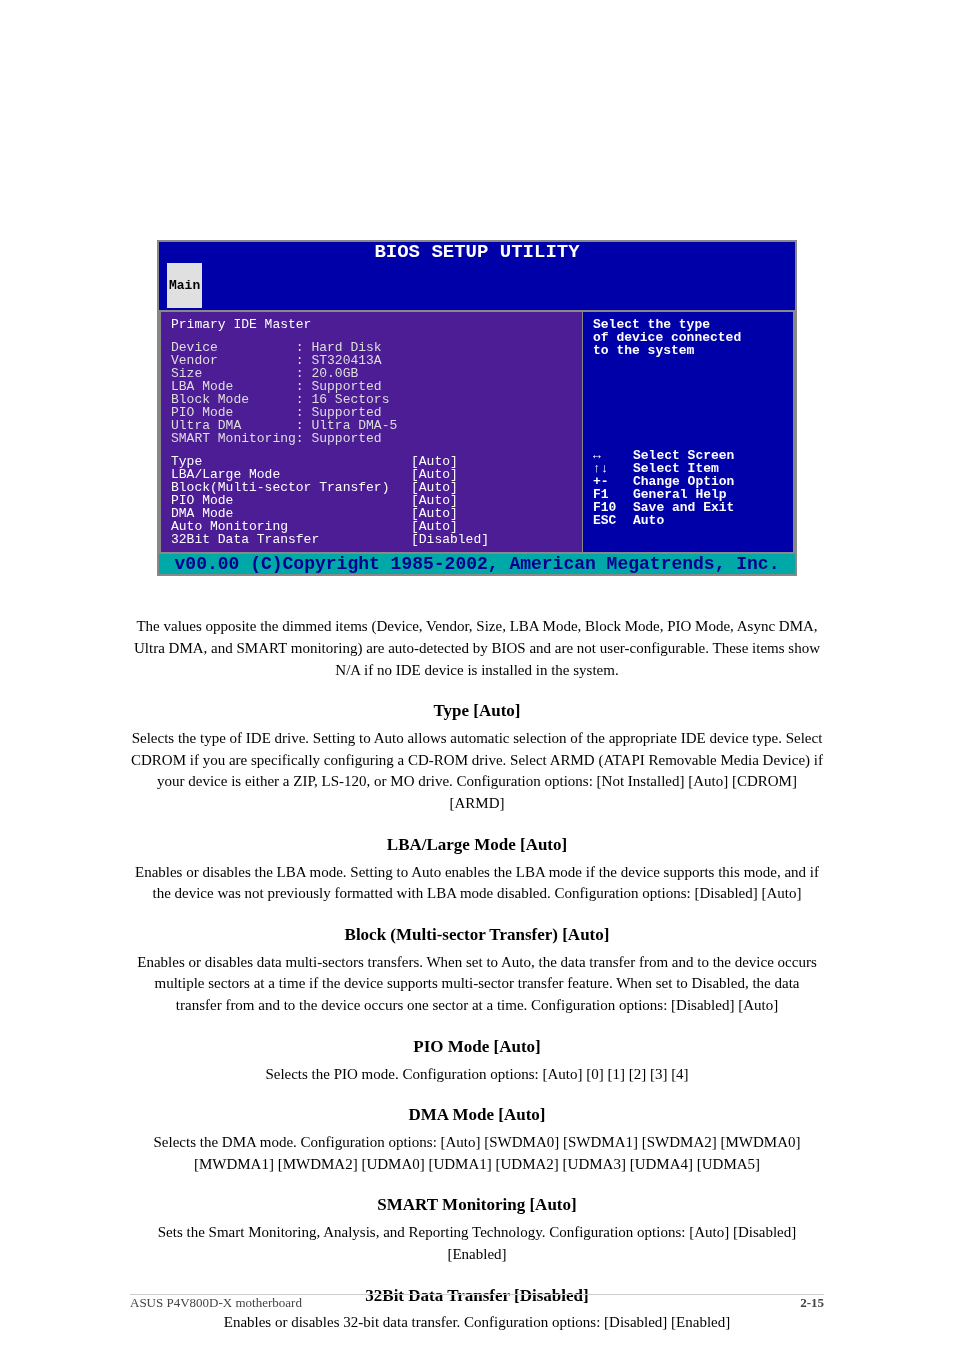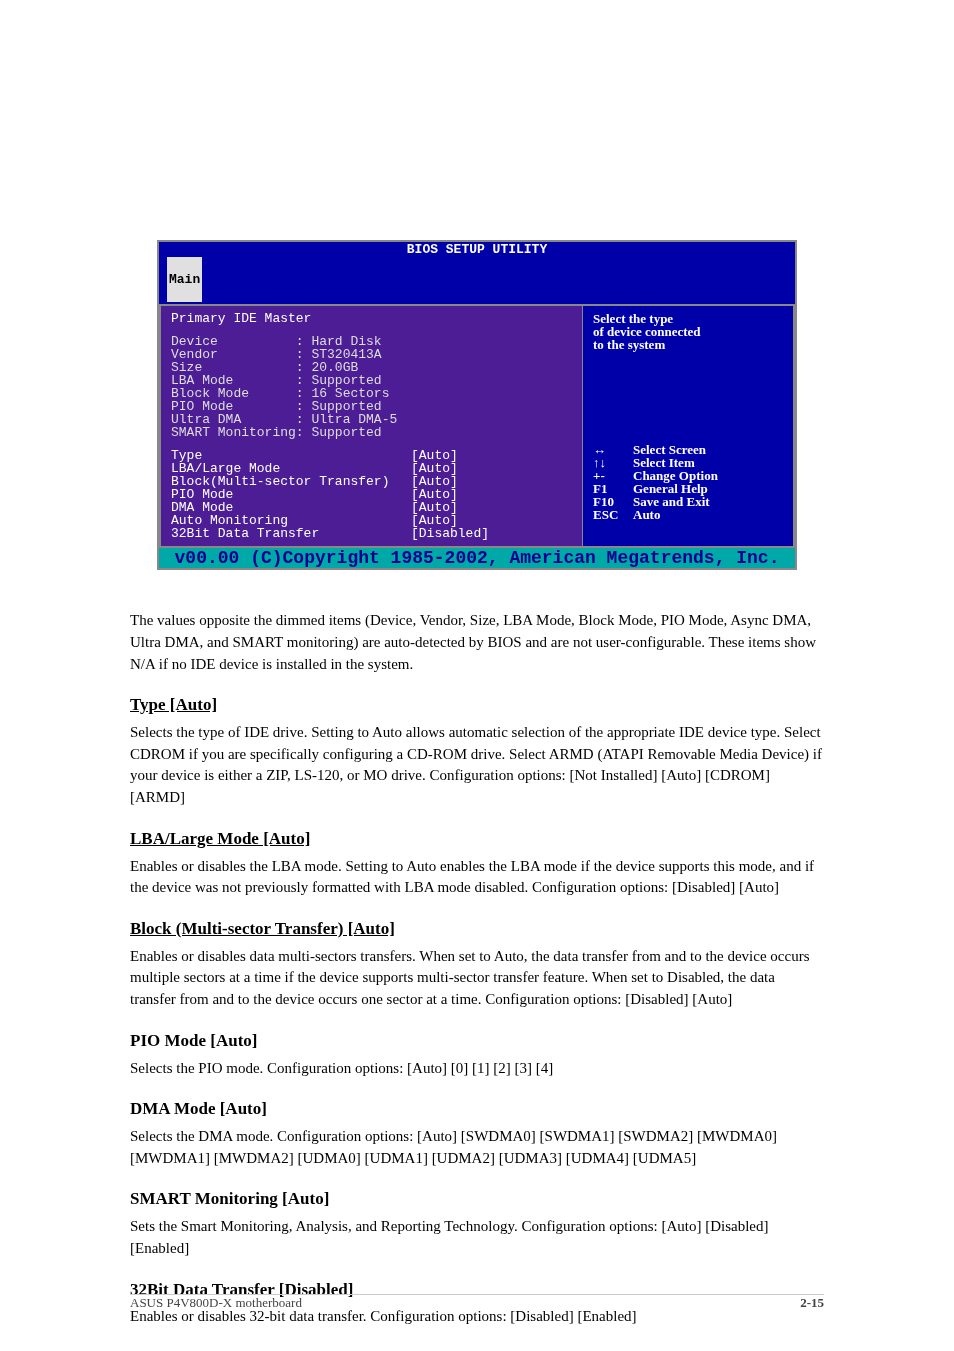--- a/index.html
+++ b/index.html
@@ -25,21 +25,21 @@
       font-size: 13px;
       line-height: 1.0;
       position: relative;
     }
     .bios-title {
       background: #0000a8;
       color: #fff;
       text-align: center;
       font-weight: bold;
       padding: 1px 0;
-      font-size: 13px;
+      font-size: 19px;
     }
     .bios-tab-row {
       background: #0000a8;
       padding: 0 8px 2px 8px;
     }
     .bios-tab {
       background: #e0e0e0;
       color: #000;
       padding: 16px 2px;
       display: inline-block;
@@ -54,21 +54,20 @@
       flex: 1 1 auto;
       background: #4c1d95;
       padding: 6px 10px 6px 10px;
       border-right: 1px solid #888;
     }
     .bios-right {
       width: 210px;
       background: #0000a8;
       padding: 6px 10px 6px 10px;
       color: #fff;
-      font-family: Liberation Serif, serif;
     }
     .bios-section-title {
       color: #fff;
       margin-bottom: 10px;
       font-weight: normal;
     }
     .info-row {
       color: #dedede;
       white-space: pre;
     }
@@ -88,29 +87,30 @@
       font-size: 18px;
       padding: 1px 0;
       font-weight: bold;
     }
     .gap { height: 10px; }
     
     .content {
       margin-top: 30px;
       font-size: 15px;
       line-height: 1.45;
+      text-align: center;
     }
     .section-heading {
       font-size: 17px;
       font-weight: bold;
       margin-top: 18px;
       margin-bottom: 4px;
     }
     .para { margin-bottom: 10px; }
-    .underline-only { text-decoration: underline; }
+    .underline-only { }
     .footer-area {
       position: absolute;
       bottom: 40px;
       left: 130px;
       right: 130px;
       display: flex;
       justify-content: space-between;
       font-size: 13px;
       color: #444;
       border-top: 1px solid #ccc;

